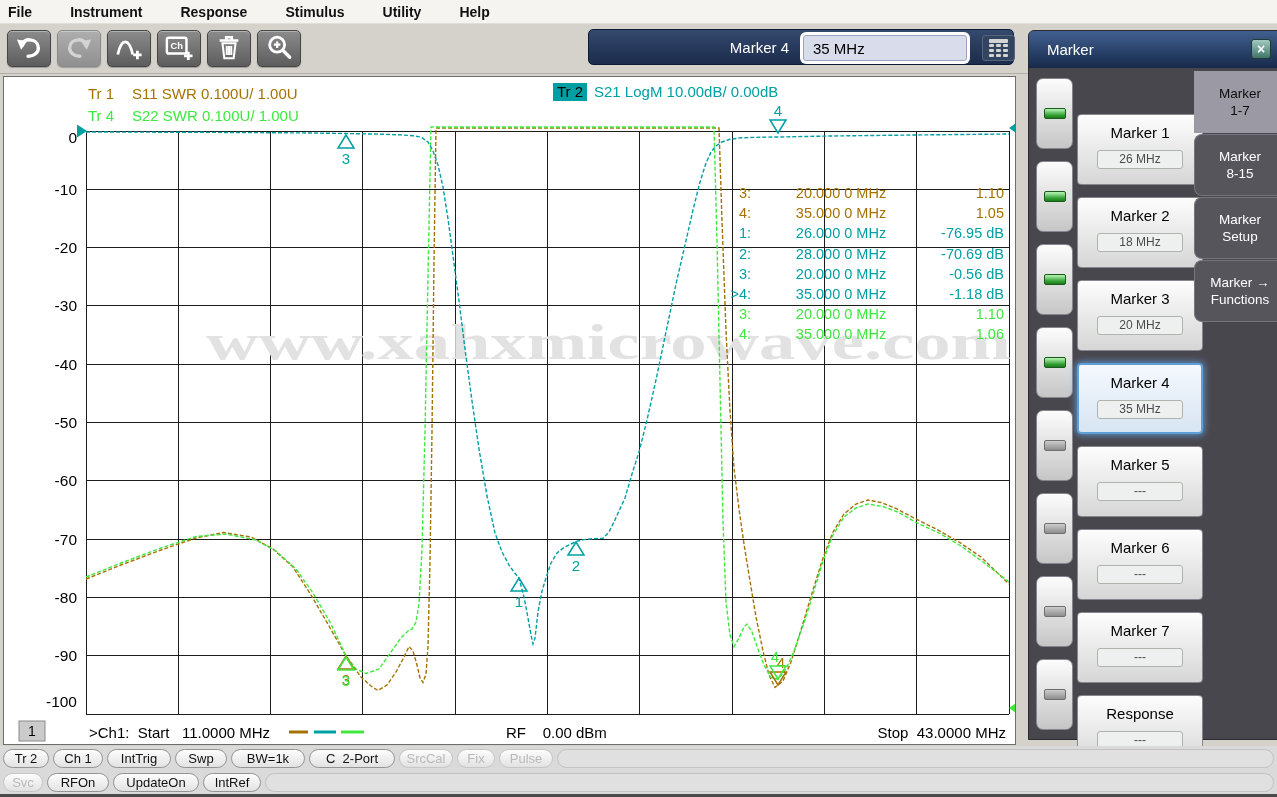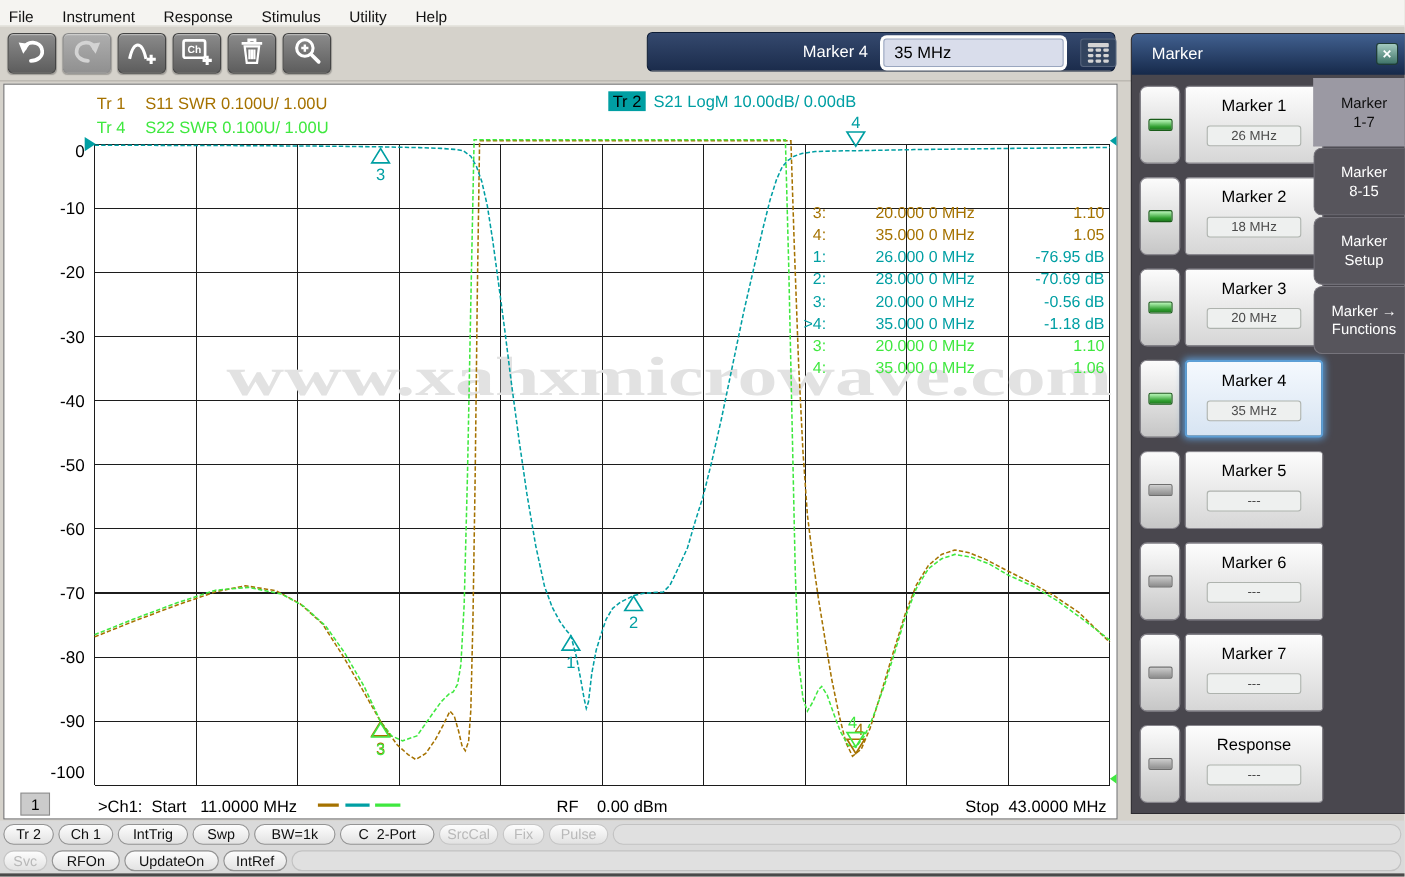--- a/index.html
+++ b/index.html
@@ -1,22 +1,22 @@
 <!DOCTYPE html>
 <html><head>
 <meta charset="utf-8">
 <style>
   * { box-sizing: border-box; margin: 0; padding: 0; }
   html,body { width:1277px; height:797px; overflow:hidden; }
   body { font-family:"Liberation Sans", sans-serif; background:#d5d2cb; position:relative; }
 
   
   .menubar { position:absolute; left:0; top:0; width:100%; height:24px;
-             background:#f5f4f1; display:flex; align-items:flex-end;
-             padding-left:8px; gap:26px; border-bottom:1px solid #e0ded8; }
+             background:#f5f4f1; display:flex; align-items:center;
+             padding-left:8px; gap:38px; border-bottom:1px solid #e0ded8;font-weight:bold; }
   .menubar span { font-size:14px; color:#111; cursor:default; }
 
   .toolbar { position:absolute; left:0; top:25px; width:100%; height:49px;
              background:#d5d2cb; border-bottom:1px solid #b3b0a8;
              display:flex; align-items:flex-start; padding:5px 0 0 7px; gap:6px; }
   .toolbtn { width:44px; height:37px; border-radius:5px; flex:0 0 auto;
              background:linear-gradient(#8b8b8b,#5d5d5d); border:1px solid #454545;
              box-shadow:inset 0 1px 0 rgba(255,255,255,.35), 0 1px 1px rgba(0,0,0,.25);
              display:flex; align-items:center; justify-content:center; color:#fff; }
   .toolbtn.disabled { background:linear-gradient(#aeaeae,#909090); border-color:#8a8a8a; color:#d3d3d3; }
@@ -56,21 +56,21 @@
   .panel-body { position:relative; height:671px; }
 
   .ledbtn { position:absolute; width:37px; height:71px; border-radius:7px;
             background:linear-gradient(#fcfcfc,#c6c6c6); border:1px solid #88868d;
             display:flex; align-items:center; justify-content:center; }
   .led { width:22px; height:11px; border-radius:2px; }
   .led.on  { background:linear-gradient(#a8eca8 10%,#2f9e2f 70%,#1f7a1f); border:1px solid #195c19; }
   .led.off { background:linear-gradient(#cdcdcd,#8d8d8d); border:1px solid #6e6e6e; }
 
   .mbtn { position:absolute; width:126px; height:71px; border-radius:4px;
-          background:linear-gradient(#fdfdfd,#d6d6d6); border:1px solid #88868d; }
+          background:linear-gradient(#fdfdfd,#d6d6d6); border:1px solid #88868d;margin-top:36px; }
   .mbtn .mtitle { font-size:15px; color:#000; text-align:center; margin-top:9px; }
   .mbtn .mval   { width:86px; height:19px; margin:9px auto 0;
                   background:#eef0ef; border:1px solid #aeb3ae; border-radius:3px;
                   font-size:12px; color:#4a4a4a; text-align:center; line-height:17px; }
   .mbtn.selected { border:2px solid #5d9fd6; box-shadow:0 0 7px 1px rgba(95,160,220,.9);
                   background:linear-gradient(#f5f9fe,#d7e4f2); }
 
   .tab { position:absolute; left:165px; width:91px; height:62px;
          background:#57555c; border:1px solid #76747c; border-right:none;
          border-radius:8px 0 0 8px; color:#fff; font-size:13.5px;

